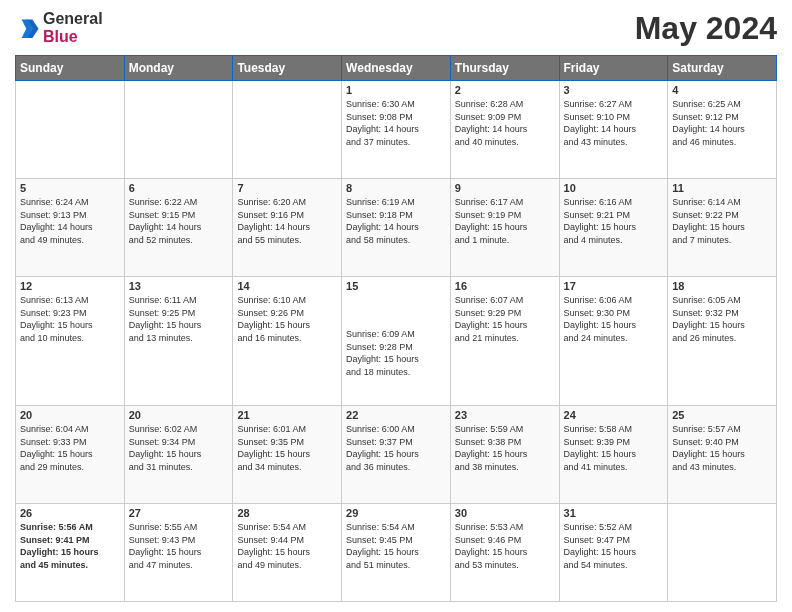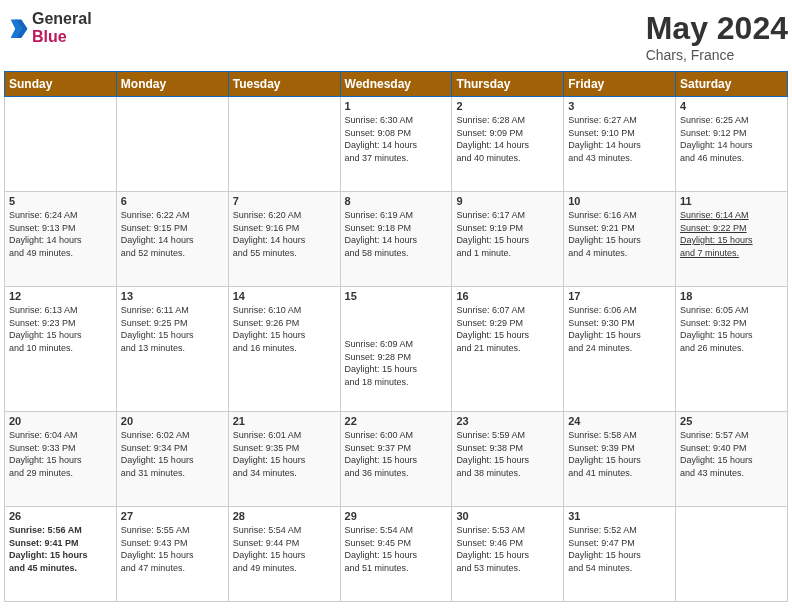--- a/index.html
+++ b/index.html
@@ -6,21 +6,21 @@
     body {
       width: 792px;
       height: 612px;
       font-family: Arial, sans-serif;
       background: #fff;
       overflow: hidden;
     }
     .page {
       width: 792px;
       height: 612px;
-      padding: 10px 4px;
+      padding: 10px 15px;
       display: flex;
       flex-direction: column;
     }
     .header {
       display: flex;
       justify-content: space-between;
       align-items: flex-start;
       margin-bottom: 8px;
     }
     .logo {
@@ -76,40 +76,39 @@
     .day-info {
       line-height: 1.4;
       font-size: 9px;
       color: #333;
     }
     .empty-cell {
       background: #f5f5f5;
     }
     tr:nth-child(odd) td { background: #fff; }
     tr:nth-child(even) td { background: #f9f9f9; }
-    .calendar thead tr th { background: #a16207; }
+    .calendar thead tr th { background: #737373; }
   </style>
 </head>
 <body>
 
 <div class="page">
   <div class="header">
     <div class="logo">
       <svg class="logo-icon" viewBox="0 0 30 26">
         <polygon points="22,2 30,14 22,26 14,26 22,14 14,2" fill="#1565c0"></polygon>
         <polygon points="16,2 22,14 16,26 8,26 14,14 8,2" fill="#1976d2"></polygon>
       </svg>
       <div>
         <span style="font-size:16px;font-weight:bold;color:#333;">General</span><br>
         <span style="font-size:16px;font-weight:bold;color:#be185d;">Blue</span>
       </div>
     </div>
     <div class="title-block">
       <div class="month-title">May 2024</div>
-      <div class="location">Chars, France</div>
     </div>
   </div>
 
   <table class="calendar">
     <thead>
       <tr>
 
       <th>Sunday</th>
           <th>Monday</th>
           <th>Tuesday</th>
@@ -191,21 +190,21 @@
           </td>
           <td>
             <div class="day-num">10</div>
             <div class="day-info" style="white-space: pre-line;">Sunrise: 6:16 AM
 Sunset: 9:21 PM
 Daylight: 15 hours
 and 4 minutes.</div>
           </td>
           <td>
             <div class="day-num">11</div>
-            <div class="day-info" style="white-space: pre-line; text-decoration: underline;">Sunrise: 6:14 AM
+            <div class="day-info" style="white-space: pre-line;">Sunrise: 6:14 AM
 Sunset: 9:22 PM
 Daylight: 15 hours
 and 7 minutes.</div>
           </td>
         </tr>
         <tr>
           <td>
             <div class="day-num">12</div>
             <div class="day-info" style="white-space: pre-line;">Sunrise: 6:13 AM
 Sunset: 9:23 PM

